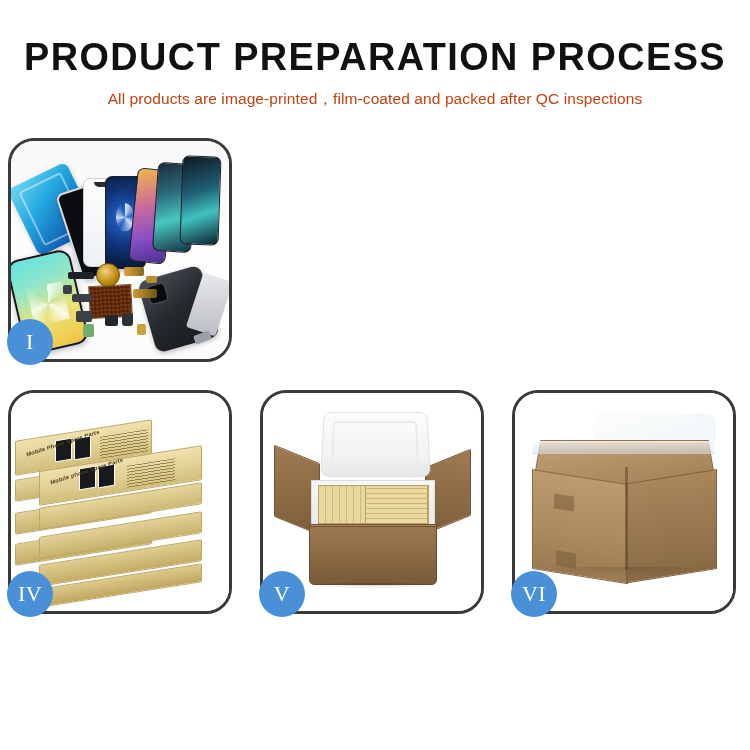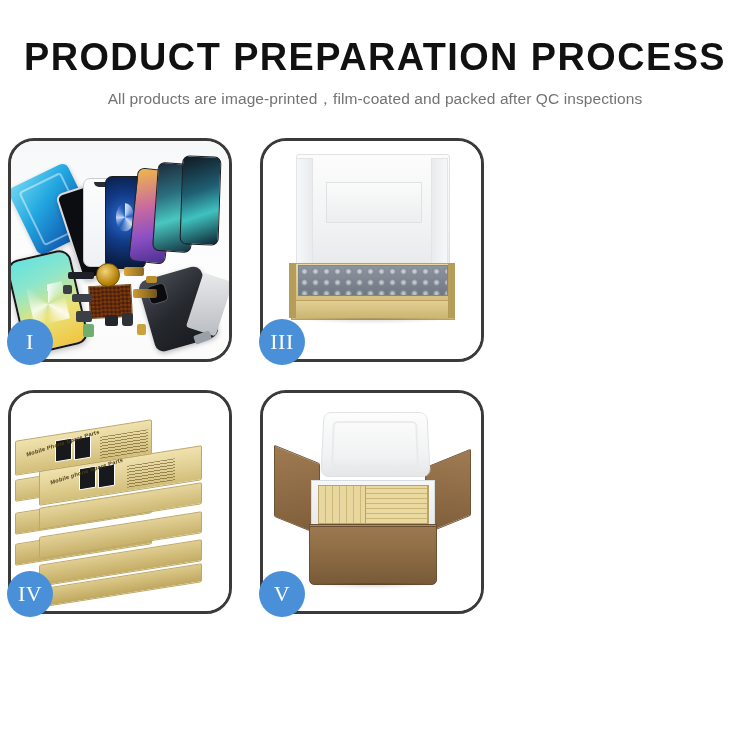--- a/index.html
+++ b/index.html
@@ -4,21 +4,21 @@
 <style>
   html,body{margin:0;padding:0;}
   body{width:750px;height:750px;background:#ffffff;font-family:"Liberation Sans",sans-serif;overflow:hidden;}
   .page{position:relative;width:750px;height:750px;background:#fff;}
 
   
   .header{position:absolute;left:0;top:0;width:750px;text-align:center;}
   .title{margin:0;padding-top:34px;font-size:39px;line-height:46px;font-weight:700;
          letter-spacing:1.5px;color:#111;font-family:"Liberation Sans",sans-serif;
          transform:scaleX(.97);transform-origin:center;white-space:nowrap;}
-  .subtitle{margin:0;padding-top:9px;font-size:15.5px;line-height:20px;color:#737373;
+  .subtitle{margin:0;padding-top:9px;font-size:15.5px;line-height:20px;color:#c2410c;
             font-weight:400;letter-spacing:.1px;white-space:nowrap;}
 
   
   .grid{position:absolute;left:8px;top:138px;width:734px;}
   .row{display:flex;}
   .row+.row{margin-top:28px;}
   .cell{width:224px;height:224px;margin-right:28px;}
   .cell:last-child{margin-right:0;}
 
   .panel{position:relative;width:100%;height:100%;box-sizing:border-box;
@@ -274,40 +274,20 @@
             <div class="tool"></div>
             <div class="scrw"></div>
           </div>
           <div class="badge">
             <span>I</span>
           </div>
         </div>
       </div>
 
 
-      <div class="cell">
-        <div class="panel">
-          <div class="photo p3">
-            <div class="b3lid">
-              <div class="b3lidin"></div>
-            </div>
-            <div class="b3flapL"></div>
-            <div class="b3flapR"></div>
-            <div class="b3tray"></div>
-            <div class="b3inner"></div>
-            <div class="b3front"></div>
-            <div class="b3edgeL"></div>
-            <div class="b3edgeR"></div>
-            <div class="b3shadow"></div>
-          </div>
-          <div class="badge">
-            <span>III</span>
-          </div>
-        </div>
-      </div>
 
     </div>
 
     <div class="row">
 
       <div class="cell">
         <div class="panel">
           <div class="photo p4">
             <div class="stk stkI"></div>
             <div class="stk stkG"></div>
@@ -345,17 +325,35 @@
             <div class="v-bodytop"></div>
             <div class="v-body"></div>
             <div class="v-shadow"></div>
           </div>
           <div class="badge">
             <span>V</span>
           </div>
         </div>
       </div>
 
+      <div class="cell">
+        <div class="panel">
+          <div class="photo p6">
+            <div class="c-film"></div>
+            <div class="c-top"></div>
+            <div class="c-tape"></div>
+            <div class="c-left"></div>
+            <div class="c-right"></div>
+            <div class="c-seam"></div>
+            <div class="c-tab1"></div>
+            <div class="c-tab2"></div>
+            <div class="c-shadow"></div>
+          </div>
+          <div class="badge">
+            <span>VI</span>
+          </div>
+        </div>
+      </div>
 
     </div>
 
   </div>
 </div>
 
 </body></html>

